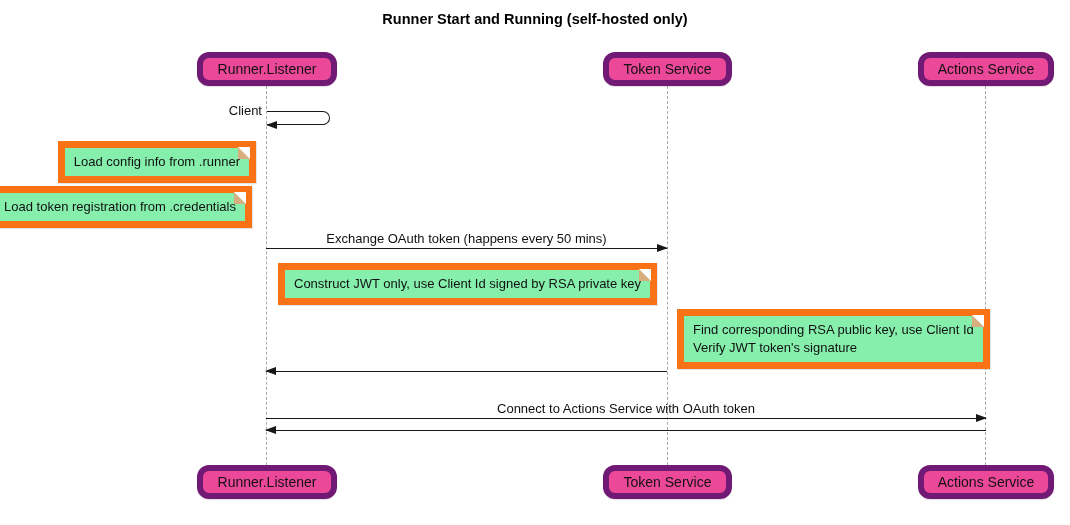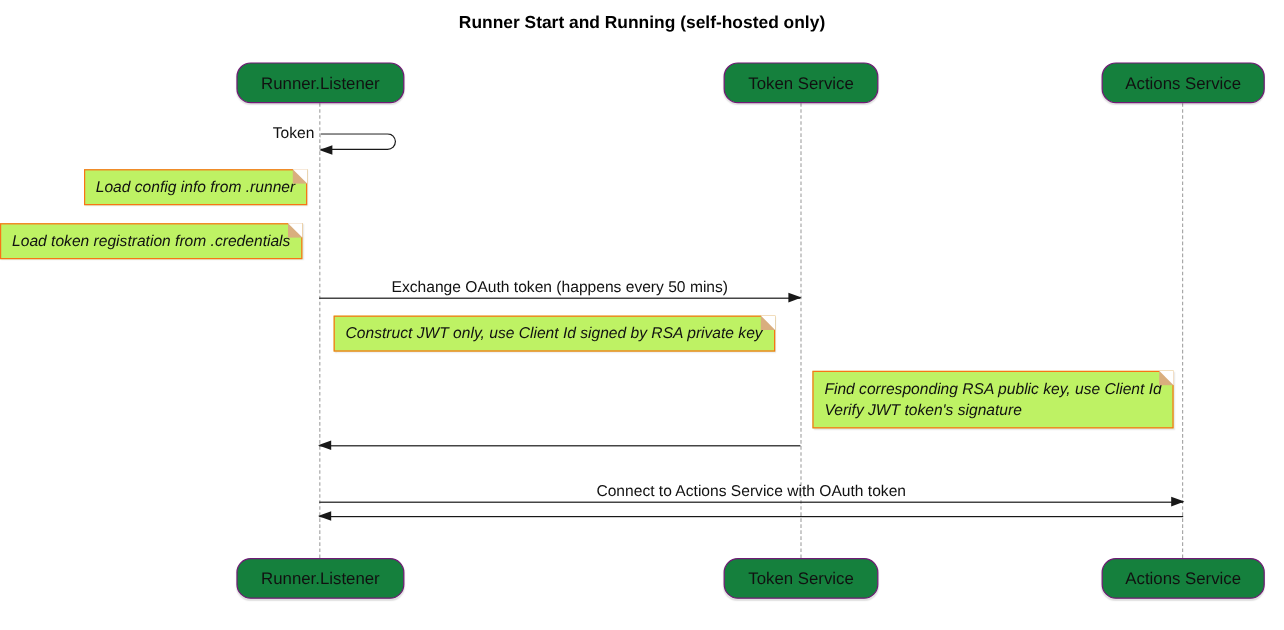--- a/index.html
+++ b/index.html
@@ -10,21 +10,21 @@
   .title {
     position:absolute; top:11px; left:0; width:100%;
     text-align:center; font-size:14.5px; font-weight:bold; color:#000;
   }
   .lifeline {
     position:absolute; top:86px; height:379px; width:0;
     border-left:1px dashed #A8A8A8;
   }
   .participant {
     position:absolute; height:34px; box-sizing:border-box;
-    background:#15803d; border:1px solid #701a75; border-radius:12px;
+    background:#ec4899; border:6px solid #701a75; border-radius:12px;
     display:flex; align-items:center; justify-content:center;
     font-size:14px; color:#111; box-shadow:0 1px 1px rgba(0,0,0,0.12);
     white-space:nowrap;
   }
   .msg { position:absolute; }
   .msg-label {
     height:15px; line-height:15px; margin-bottom:2px;
     text-align:center; font-size:13px; white-space:nowrap; color:#111;
   }
   .msg-line { position:relative; height:0; border-top:1.4px solid #181818; }
@@ -43,23 +43,23 @@
     position:absolute; font-size:13px; white-space:nowrap; text-align:right; color:#111;
   }
   .self-loop {
     position:absolute; box-sizing:border-box;
     border:1.4px solid #181818; border-left:none;
     border-radius:0 10px 10px 0;
   }
   .self-head { position:absolute; left:-1px; bottom:-5px; top:auto; }
   .note {
     position:absolute; box-sizing:border-box;
-    background:#bef264; border:1px solid #f97316;
+    background:#86efac; border:7px solid #f97316;
     font-size:13px; line-height:18px; padding:5px 9px 5px 9px;
-    white-space:nowrap; color:#111; box-shadow:1px 1px 1px rgba(0,0,0,0.1);font-style:italic;
+    white-space:nowrap; color:#111; box-shadow:1px 1px 1px rgba(0,0,0,0.1);
   }
   .note::before {
     content:""; position:absolute; top:-1px; right:-1px; width:0; height:0;
     border-style:solid; border-width:0 12px 12px 0;
     border-color:#ffffff #ffffff #D9AE7E #D9AE7E;
   }
   .note-line { white-space:nowrap; }
 </style>
 </head>
 <body>
@@ -73,21 +73,21 @@
   <div class="lifeline" style="left:985px;"></div>
 
   <div class="participant" style="left:197px; top:52px; width:140px;">Runner.Listener</div>
   <div class="participant" style="left:603px; top:52px; width:129px;">Token Service</div>
   <div class="participant" style="left:918px; top:52px; width:136px;">Actions Service</div>
 
   <div class="participant" style="left:197px; top:465px; width:140px;">Runner.Listener</div>
   <div class="participant" style="left:603px; top:465px; width:129px;">Token Service</div>
   <div class="participant" style="left:918px; top:465px; width:136px;">Actions Service</div>
 
-  <div class="self-label" style="left:170px; top:103px; width:92px;">Token</div>
+  <div class="self-label" style="left:170px; top:103px; width:92px;">Client</div>
   <div class="self-loop" style="left:267px; top:111px; width:63px; height:14px;">
     <span class="head head-left self-head"></span>
   </div>
 
   <div class="note" style="right:814px; top:141px;">
     <div class="note-line">Load config info from .runner</div>
   </div>
 
   <div class="note" style="right:818px; top:186px;">
     <div class="note-line">Load token registration from .credentials</div>

